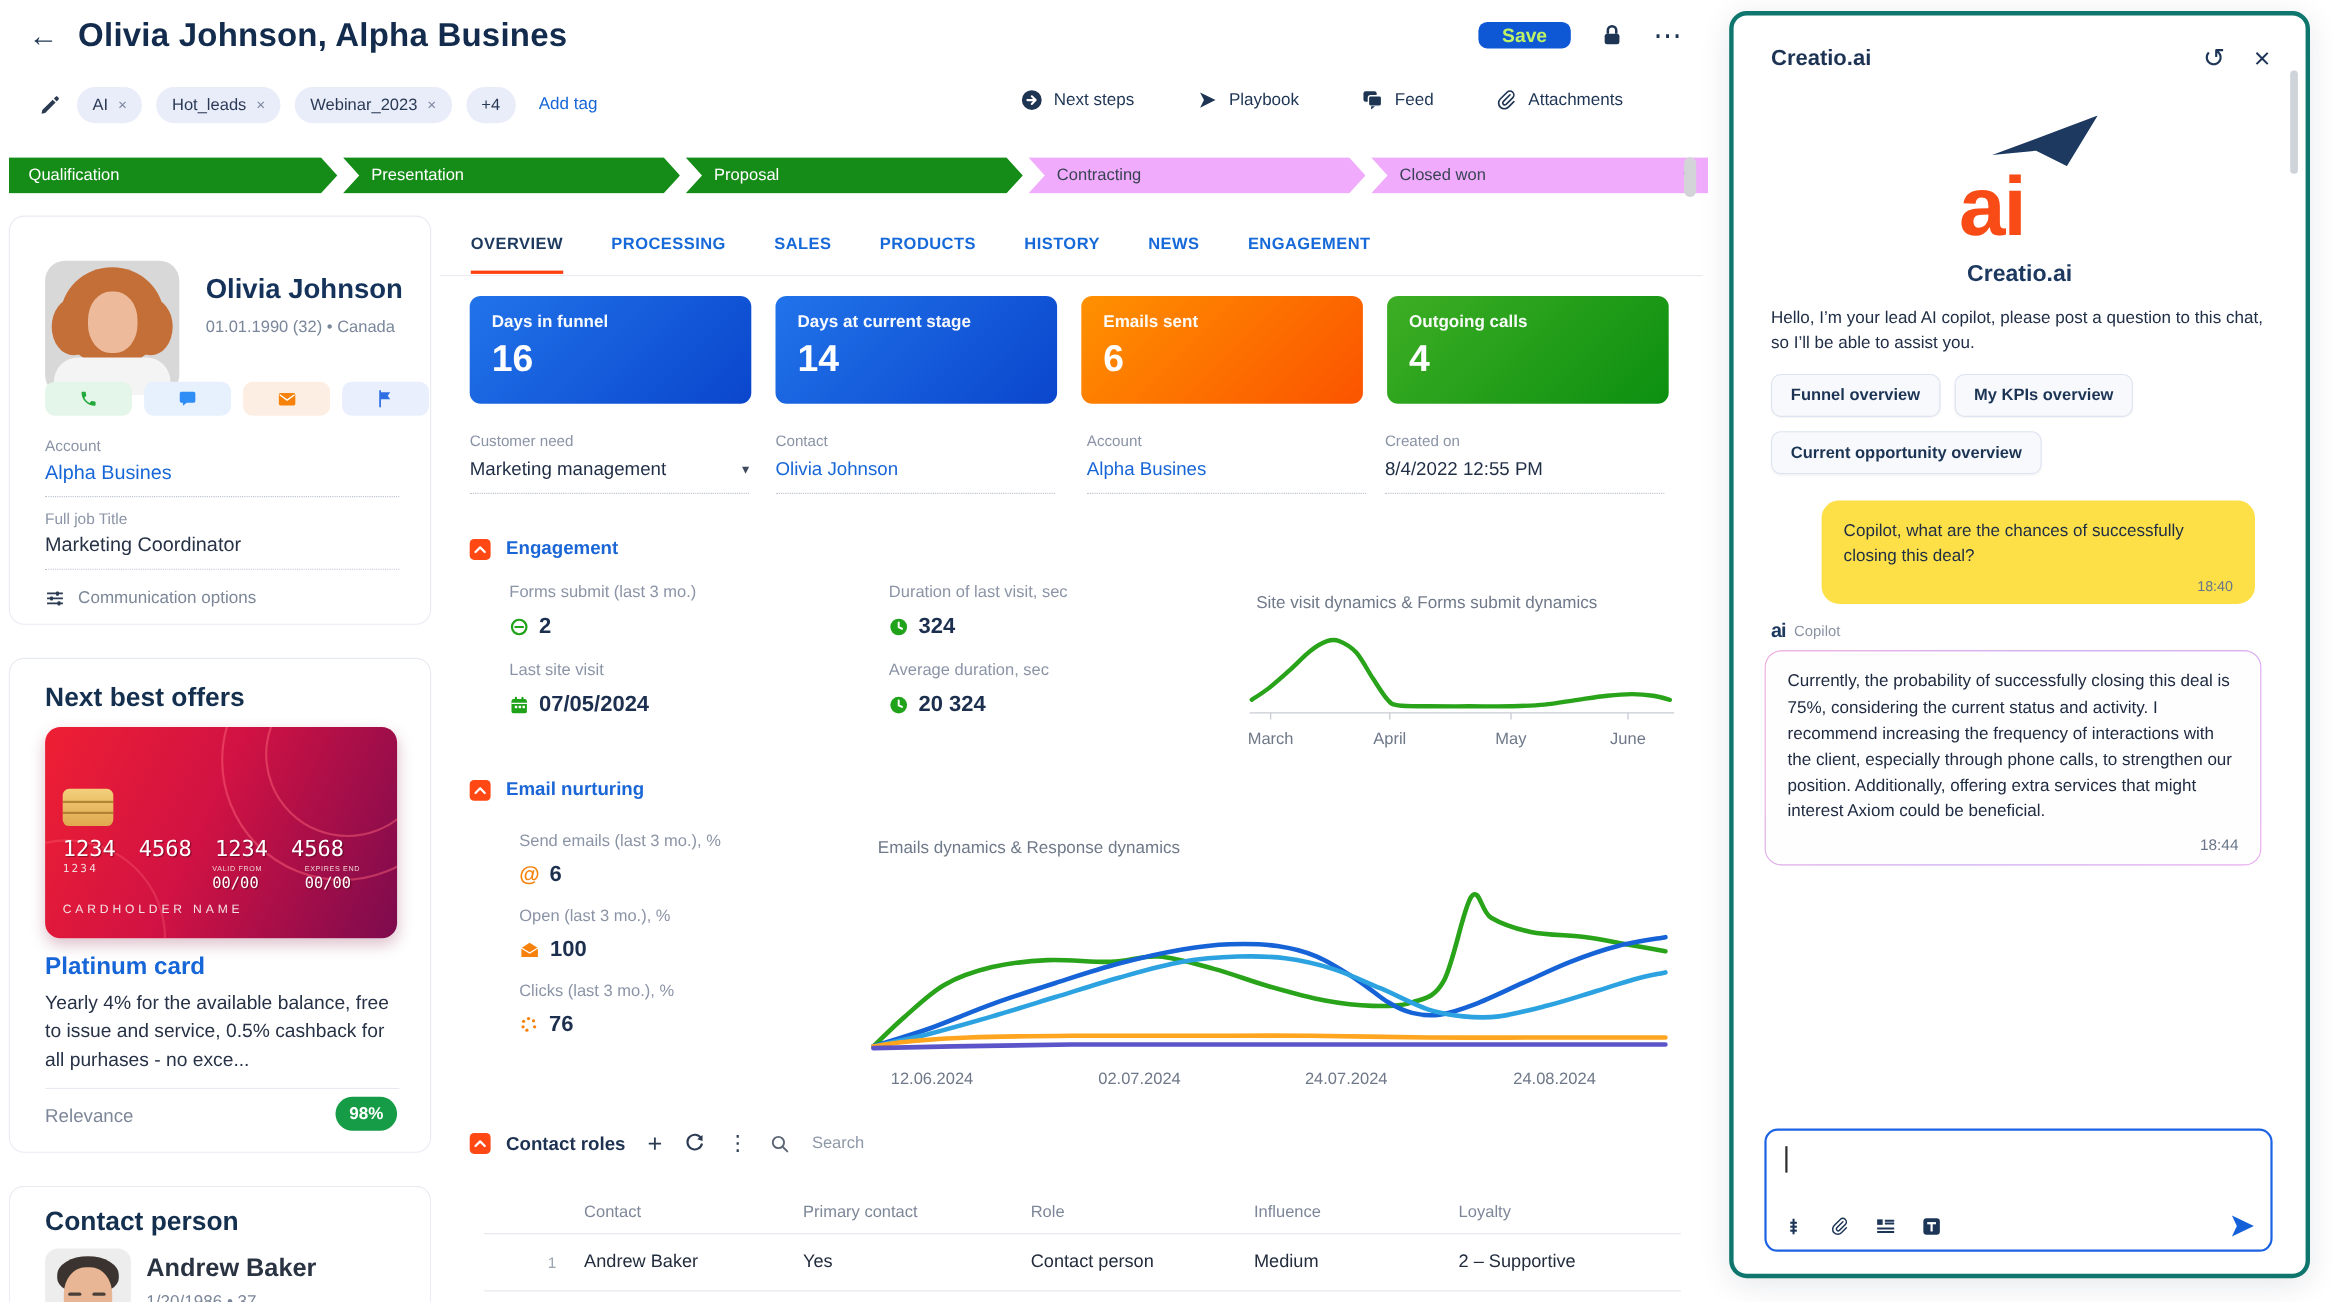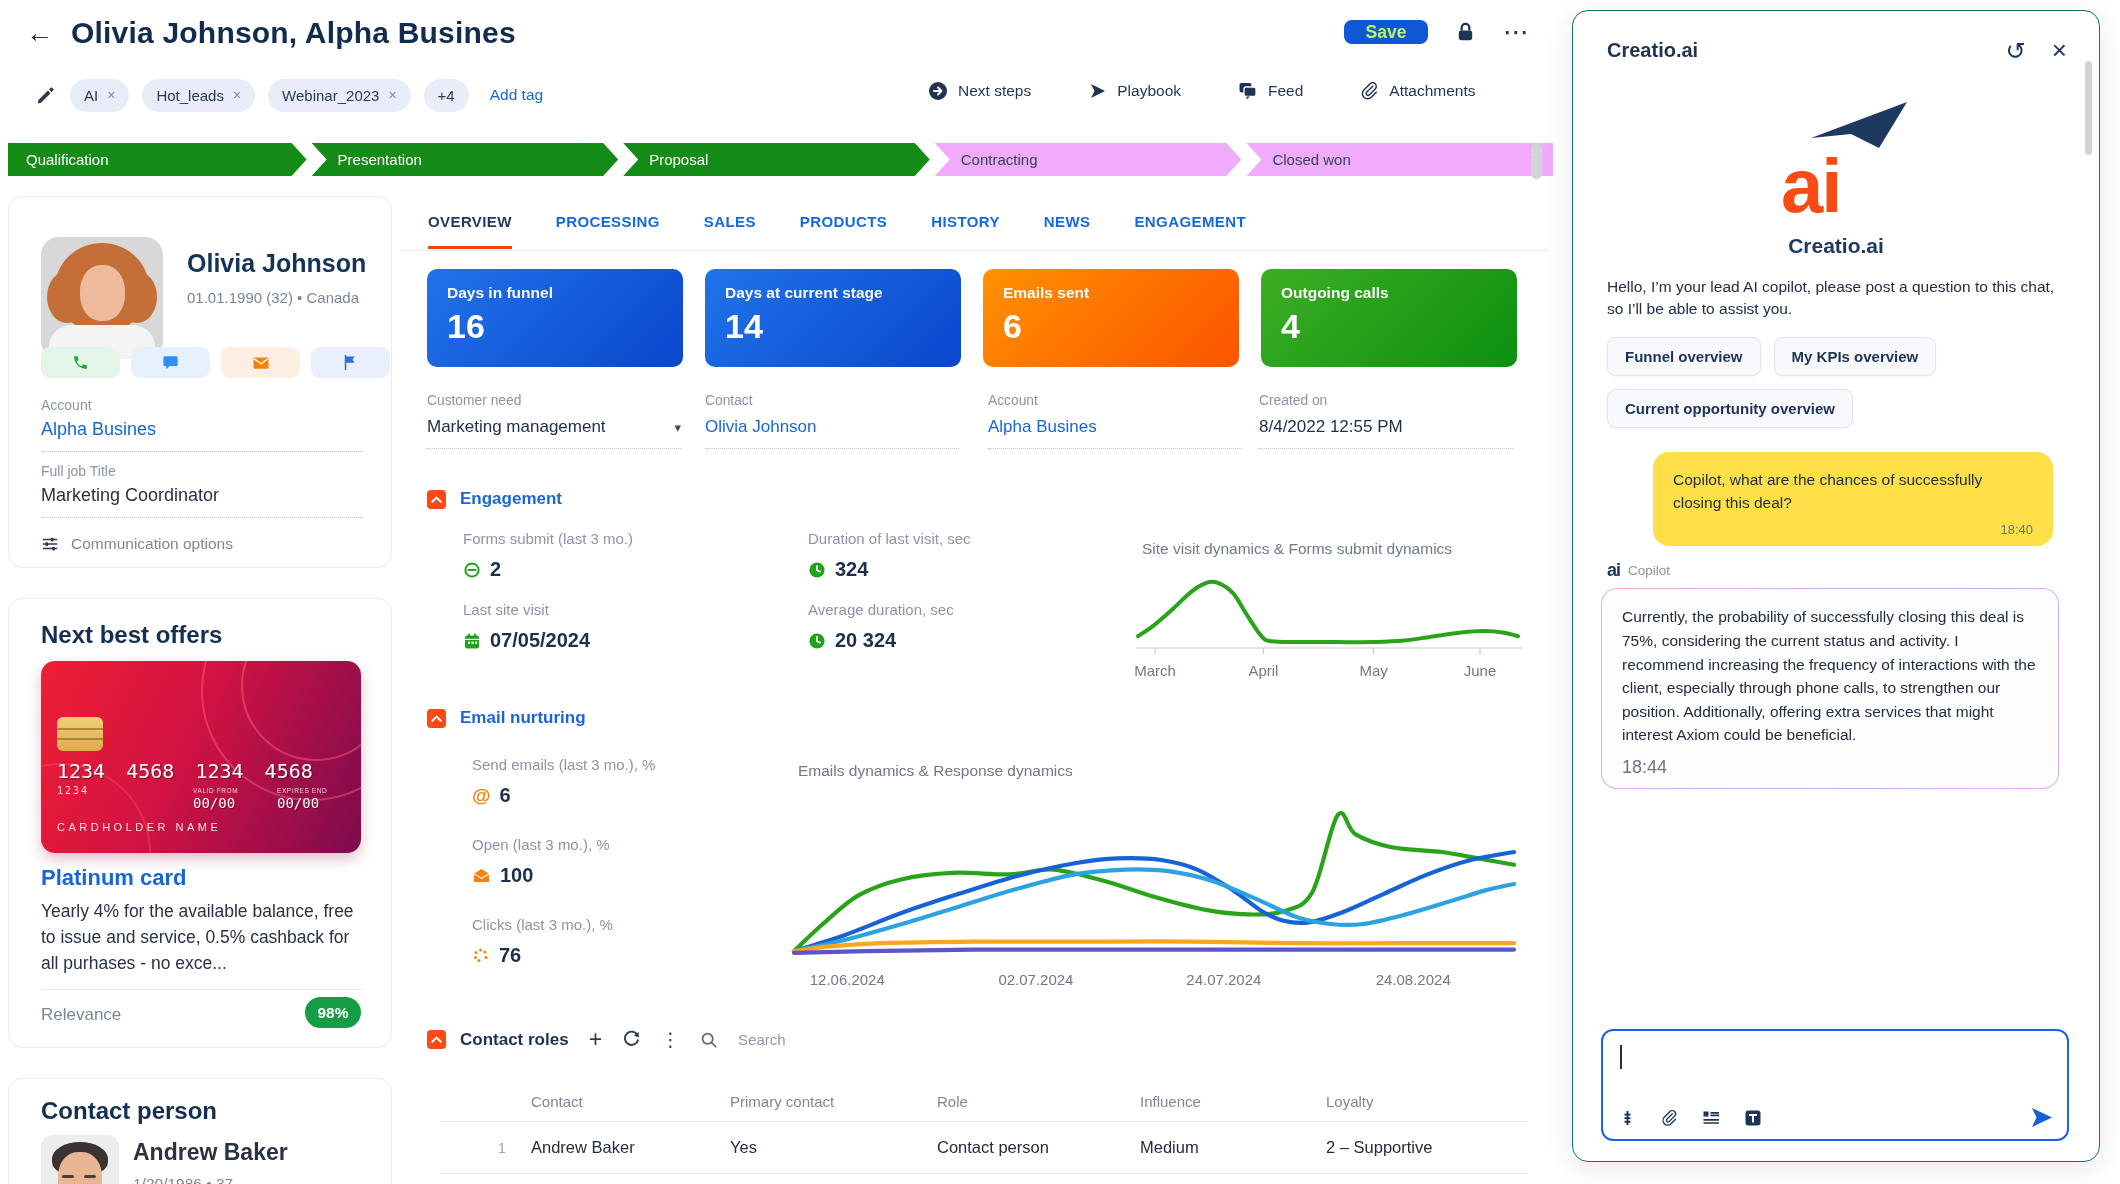--- a/index.html
+++ b/index.html
@@ -119,21 +119,21 @@
   .chevbox{width:19px;height:19px;background:#ff4814;border-radius:4px;display:flex;align-items:center;justify-content:center;cursor:pointer}
   .sec-title-blue{font-size:17px;font-weight:600;color:#1b66d6;cursor:pointer}
   .sec-title-navy{font-size:17px;font-weight:700;color:#1d3150}
   #sec-eng-h{left:427px;top:489px}
   #eng-fields{left:463px;top:530px;display:grid;grid-template-columns:345px 330px;row-gap:20px}
   .efield .flabel{font-size:15px}
   .efield .vrow{margin-top:10px;display:flex;align-items:center;gap:9px;font-size:20px;font-weight:600;color:#1c2f4e}
   #site-chart-box{left:1134px;top:540px;width:398px}
   .chart-title{font-size:15.5px;color:#6f7989;padding-left:8px}
   #sec-email-h{left:427px;top:708px}
-  #email-fields{left:472px;top:756px;display:flex;flex-direction:column;gap:29px}
+  #email-fields{left:472px;top:756px;display:flex;flex-direction:column;gap:17px}
   #emails-chart-box{left:790px;top:762px;width:740px}
   .at-glyph{font-size:19px;font-weight:700;color:#f6820c}
 
   
   #sec-roles-h{left:427px;top:1028px}
   #roles-controls{display:flex;align-items:center;gap:20px;margin-left:6px}
   #roles-plus{font-size:23px;font-weight:500;color:#2b3b52;cursor:pointer;line-height:1}
   #roles-kebab{font-size:19px;color:#2b3b52;cursor:pointer}
   #roles-search{border:none;outline:none;font-size:15px;width:120px;font-family:inherit;color:#223}
   #roles-search::placeholder{color:#8e98a8}
@@ -141,21 +141,21 @@
   .trow{display:grid;grid-template-columns:91px 199px 207px 203px 186px 1fr;align-items:center;border-bottom:1px solid #e3e6ec}
   .trow.head{height:40px;align-items:end;padding-bottom:11px}
   .trow.body{height:52px}
   .th{font-size:15px;color:#7e8798}
   .td{font-size:16.5px;color:#222c3d}
   .td.idx{font-size:14px;color:#9aa3b2;padding-left:58px}
 
   #main-scroll{left:1531px;top:143px;width:11px;height:36px;border-radius:6px;background:#d3d4d8;cursor:pointer}
 
   
-  #panel{left:1572px;top:10px;width:528px;height:1152px;background:#fff;border:1px solid #0f766e;border-radius:16px;
+  #panel{left:1572px;top:10px;width:528px;height:1152px;background:#fff;border:4px solid #0f766e;border-radius:16px;
     box-shadow:0 6px 28px rgba(20,30,60,.10)}
   #p-head{display:flex;align-items:center;padding:24px 32px 0 34px}
   #p-title{font-size:20px;font-weight:600;color:#1d3354;flex:1}
   #p-reset{font-size:24px;color:#1e3557;cursor:pointer;margin-right:26px}
   #p-close{font-size:26px;color:#1e3557;cursor:pointer}
   #p-scroll{position:absolute;right:7px;top:50px;width:7px;height:94px;border-radius:4px;background:#cfd3da;cursor:pointer}
   #p-logo{position:relative;width:170px;height:116px;margin:36px auto 0}
   #p-logo .ai-big{position:absolute;left:30px;bottom:-6px;font-size:76px;font-weight:800;color:#f94b16;letter-spacing:-2px;line-height:1}
   #p-logo svg{position:absolute;right:10px;top:0}
   #p-brand{text-align:center;margin-top:16px;font-size:21px;font-weight:600;color:#1d3960}
@@ -165,21 +165,21 @@
     font-weight:600;color:#1c3454;cursor:pointer;box-shadow:0 1px 2px rgba(30,40,80,.05)}
   #user-bubble{margin:24px 46px 0 80px;background:#fde047;border-radius:16px;padding:16px 20px 9px}
   #user-bubble .msg{font-size:15.5px;line-height:1.5;color:#1e2c44}
   .stamp{text-align:right;font-size:13px;color:#67748a;margin-top:8px}
   #bot-label{display:flex;align-items:center;gap:8px;margin:14px 0 7px 34px}
   #bot-label .ai-mini{font-size:18px;font-weight:800;color:#1d3960;letter-spacing:-1px}
   #bot-label .who{font-size:13.5px;color:#8a93a4}
   #bot-bubble{margin:0 40px 0 28px;border:1.5px solid transparent;border-radius:16px;padding:16px 20px 10px;
     background:linear-gradient(#fffeff,#fffeff) padding-box,linear-gradient(120deg,#efaadf,#caa8f2,#e8a9ee) border-box}
   #bot-bubble .msg{font-size:15.5px;line-height:1.52;color:#202c42}
-  #bot-bubble .stamp{text-align:left;font-size:18px;margin-top:10px}
+  #bot-bubble .stamp{text-align:right;font-size:14px;margin-top:10px}
   #p-actions{margin:26px 34px 0;display:flex;flex-direction:column;align-items:flex-start;gap:14px}
   #p-input{position:absolute;left:28px;right:30px;bottom:20px;height:112px;border:2px solid #1b63e2;border-radius:12px;cursor:text}
   #p-caret{position:absolute;left:17px;top:14px;width:2px;height:24px;background:#2c2c2c}
   #p-tools{position:absolute;left:16px;right:14px;bottom:11px;display:flex;align-items:center;gap:24px}
   #p-send{margin-left:auto;cursor:pointer}
 </style>
 </head>
 <body>
 
 <div id="screen">

